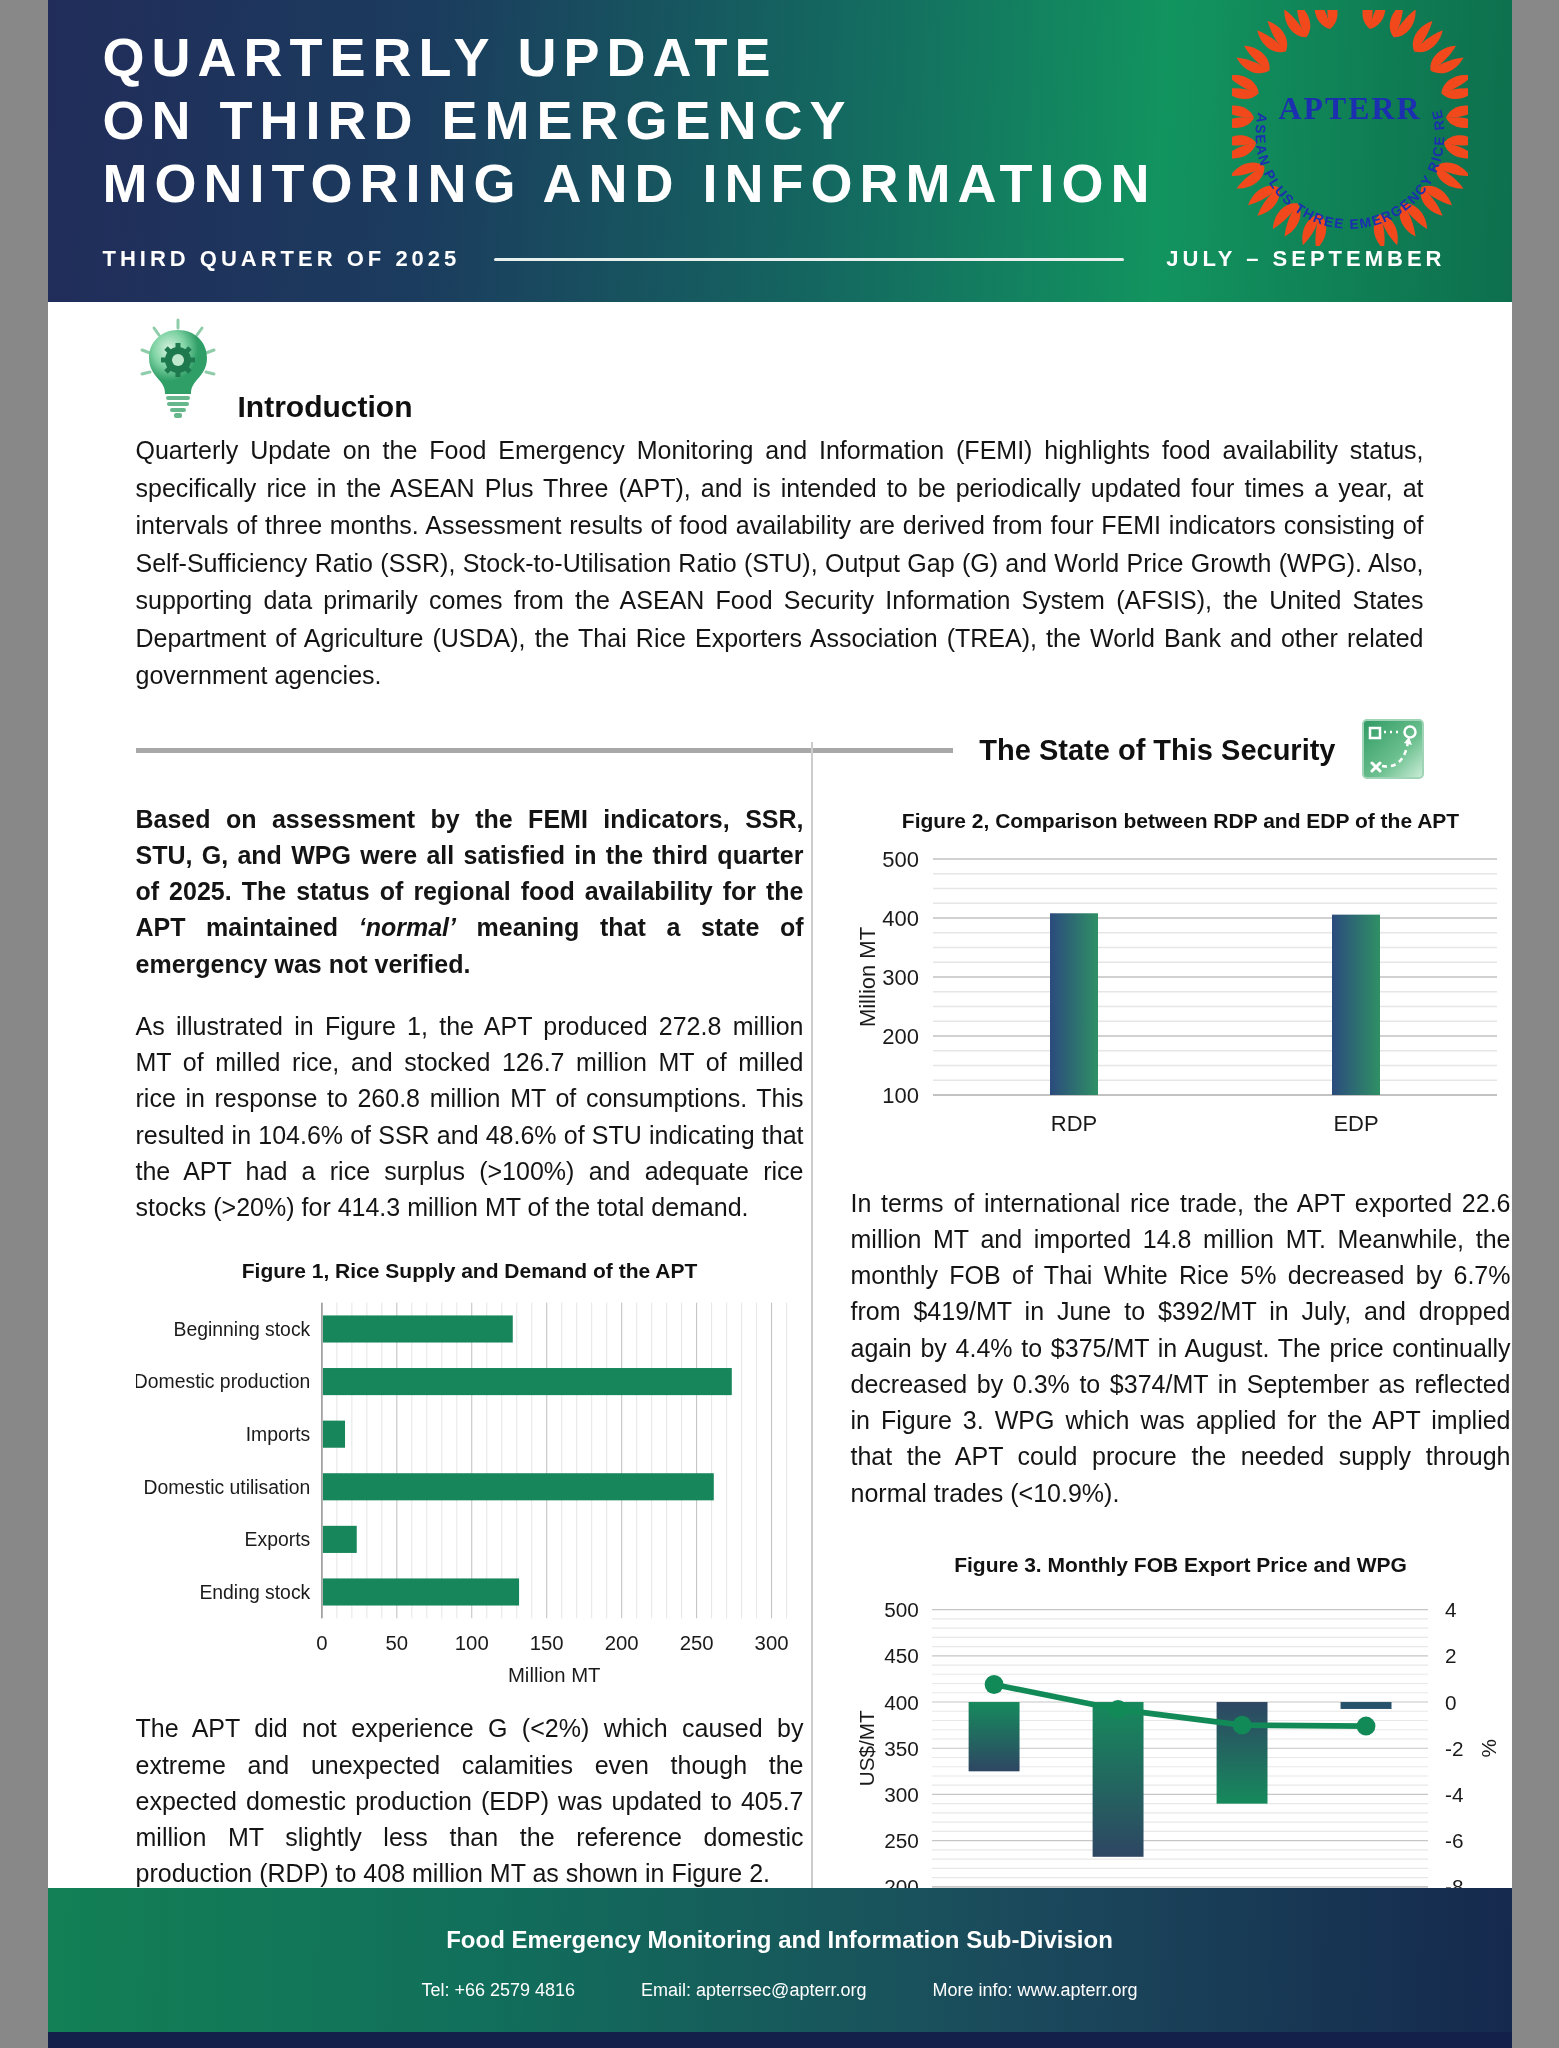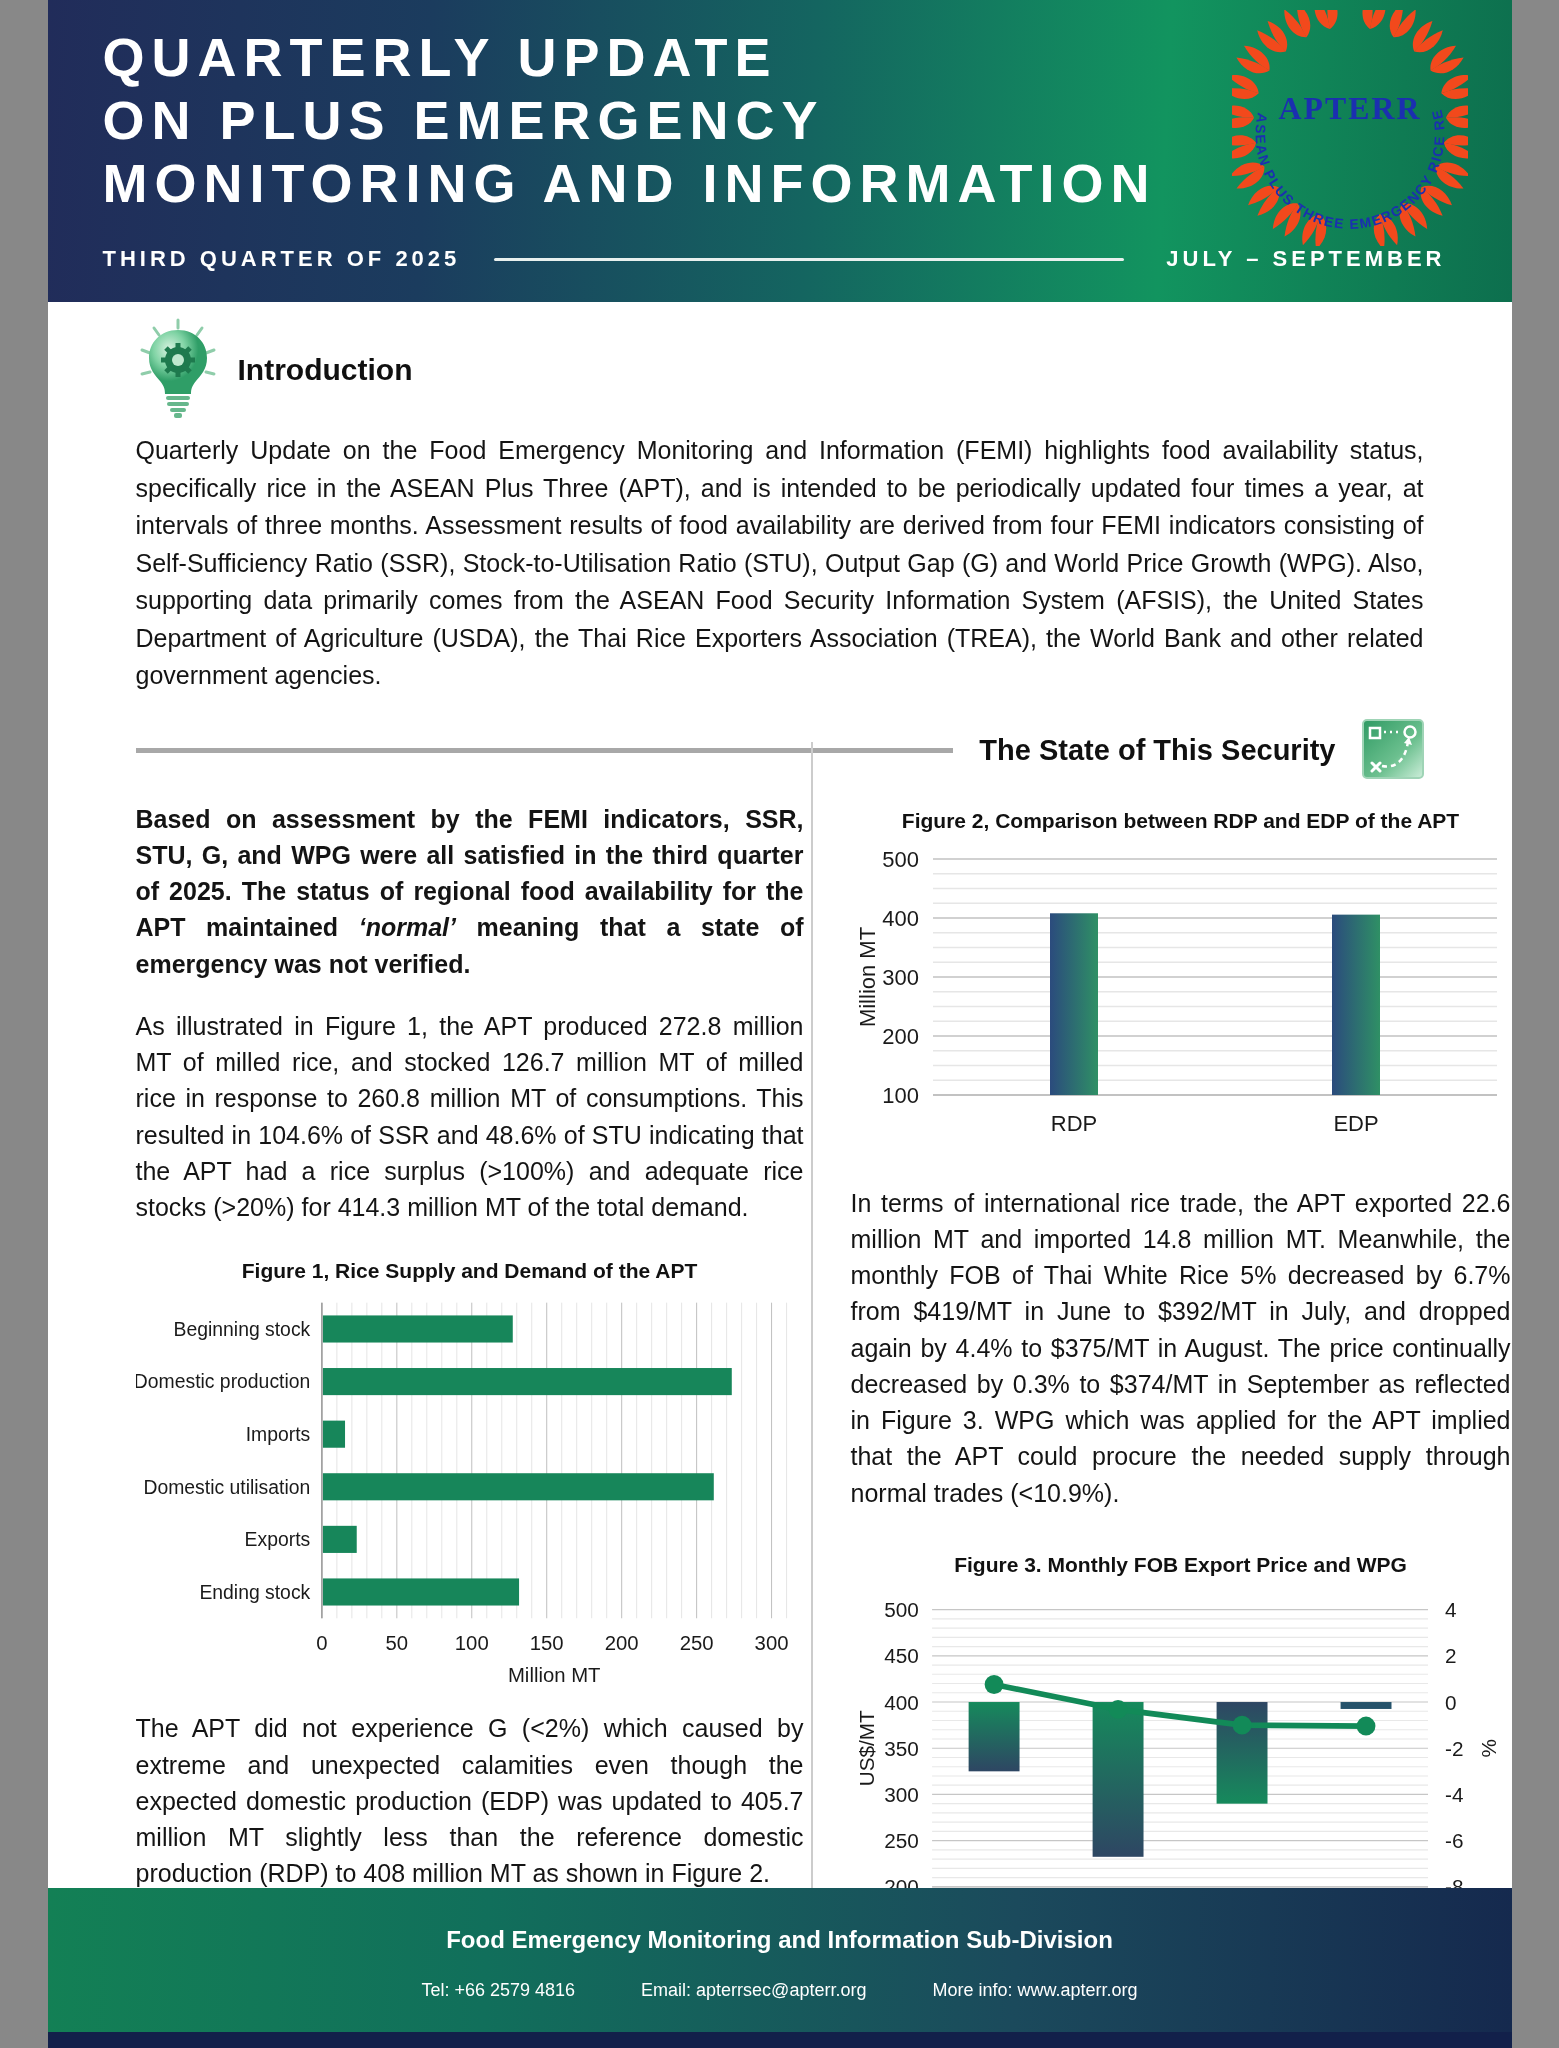--- a/index.html
+++ b/index.html
@@ -10,21 +10,21 @@
   .header { position:relative; height:302px;
     background:linear-gradient(93deg,#212c5a 0%,#1b3c5e 26%,#146560 52%,#12945f 76%,#0f7b53 92%,#0d6f4e 100%); }
   .header-title { position:absolute; left:55px; top:26px; color:#fff; font-weight:bold;
     font-size:54px; line-height:1.17; letter-spacing:7px; }
   .header-subrow { position:absolute; left:55px; right:66px; bottom:30px; display:flex; align-items:center;
     color:#fff; font-weight:bold; font-size:22px; letter-spacing:4px; }
   .header-line { flex:1 1 auto; height:3px; background:#e8f0ee; margin:0 42px 0 34px; border-radius:2px; }
   .logo-wrap { position:absolute; right:44px; top:10px; width:236px; height:236px; }
 
   
-  .intro-row { display:flex; align-items:center; gap:14px; margin:14px 0 4px 84px; }
+  .intro-row { display:flex; align-items:flex-end; gap:14px; margin:14px 0 4px 84px; }
   .intro-heading { font-size:30px; font-weight:bold; color:#101010; }
   .para { color:#141414; text-align:justify; }
   .intro-body { margin:8px 88px 0 88px; font-size:25px; line-height:1.5; }
 
   
   .divider-row { display:flex; align-items:center; margin:24px 88px 0 88px; gap:26px; }
   .divider-rule { flex:1 1 auto; height:5px; background:#a8a8a8; }
   .section-heading { font-size:29px; font-weight:bold; color:#101010; white-space:nowrap; }
 
   
@@ -49,21 +49,21 @@
   .footer-strip { position:absolute; left:0; right:0; bottom:0; height:16px; background:#12204a; }
 </style>
 </head>
 <body>
 
 <div class="page">
 
   <div class="header">
     <div class="header-title">
       <div>QUARTERLY UPDATE</div>
-      <div>ON PLUS EMERGENCY</div>
+      <div>ON THIRD EMERGENCY</div>
       <div>MONITORING AND INFORMATION</div>
     </div>
     <div class="header-subrow">
       <span>THIRD QUARTER OF 2025</span>
       <span class="header-line"></span>
       <span>JULY – SEPTEMBER</span>
     </div>
     <div class="logo-wrap">
       <svg viewBox="0 0 230 230">
         <g id="wreath" fill="#f2491c">

